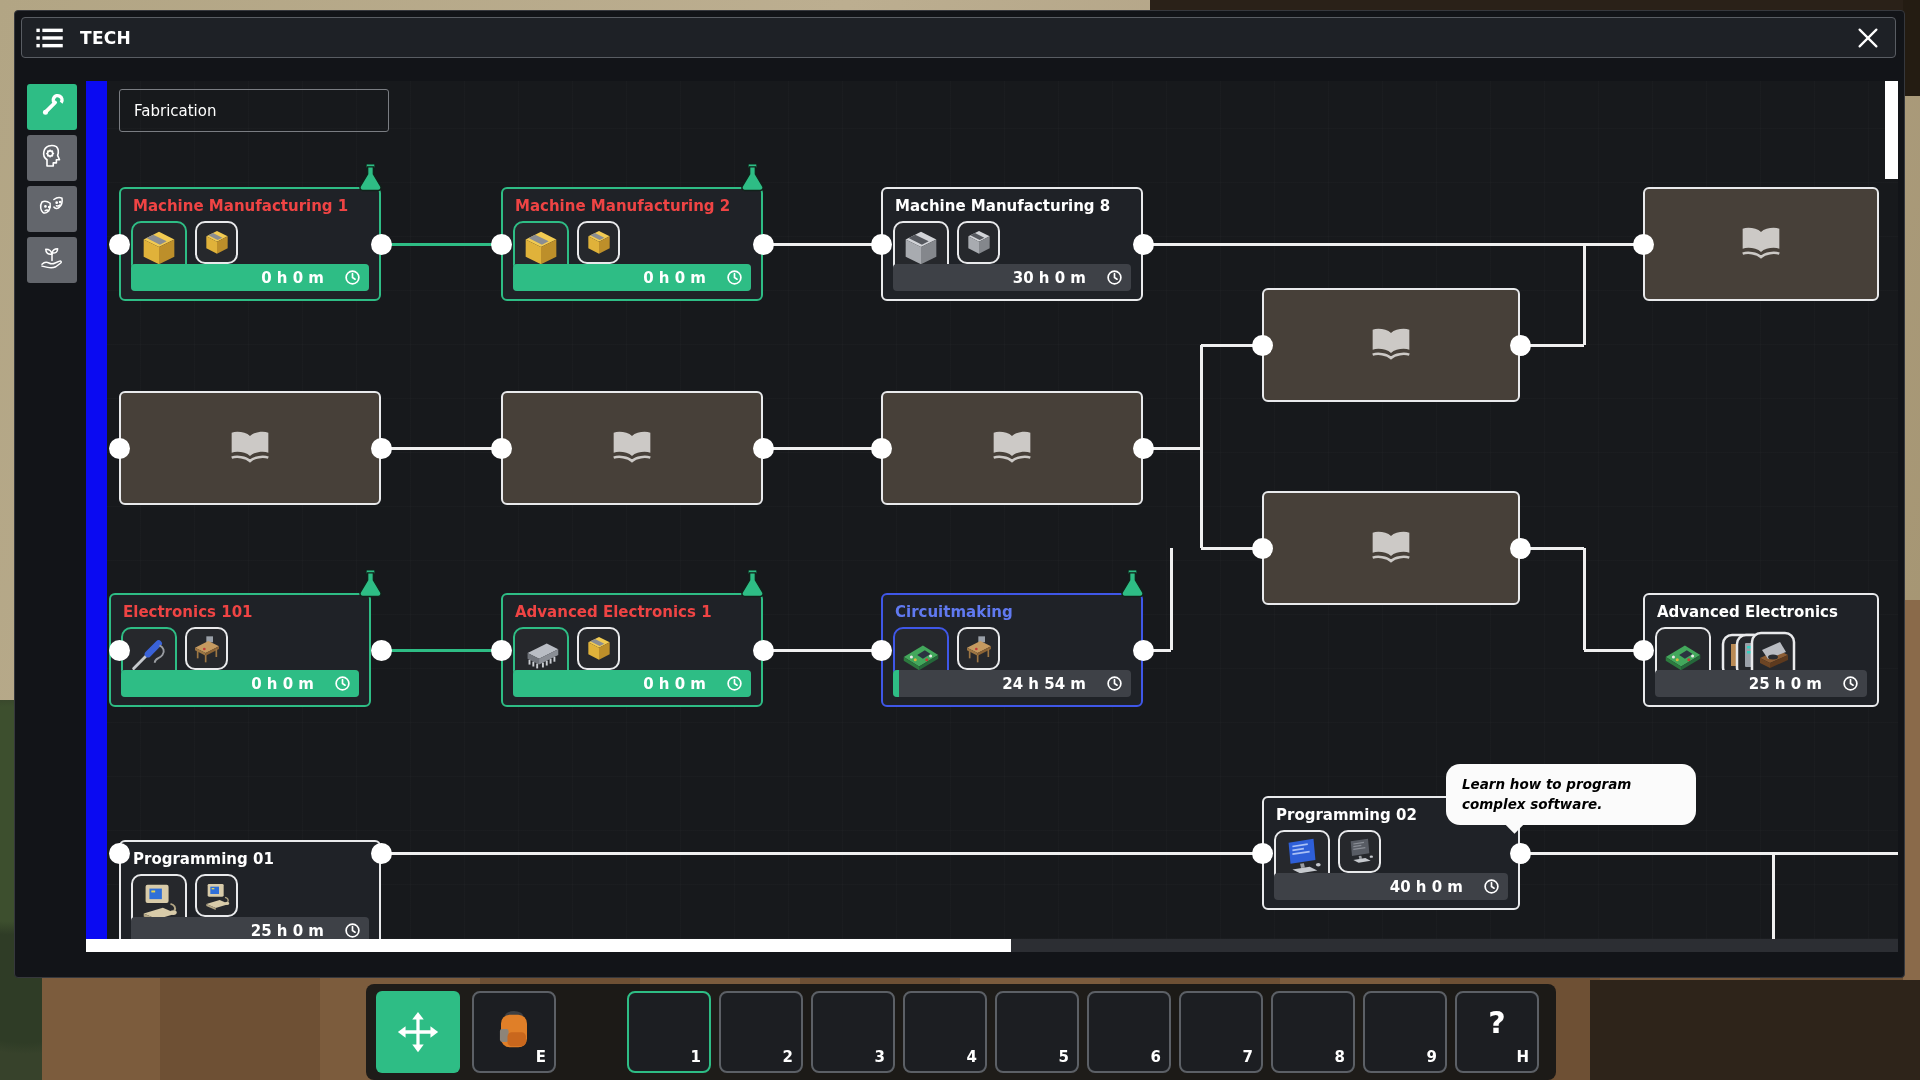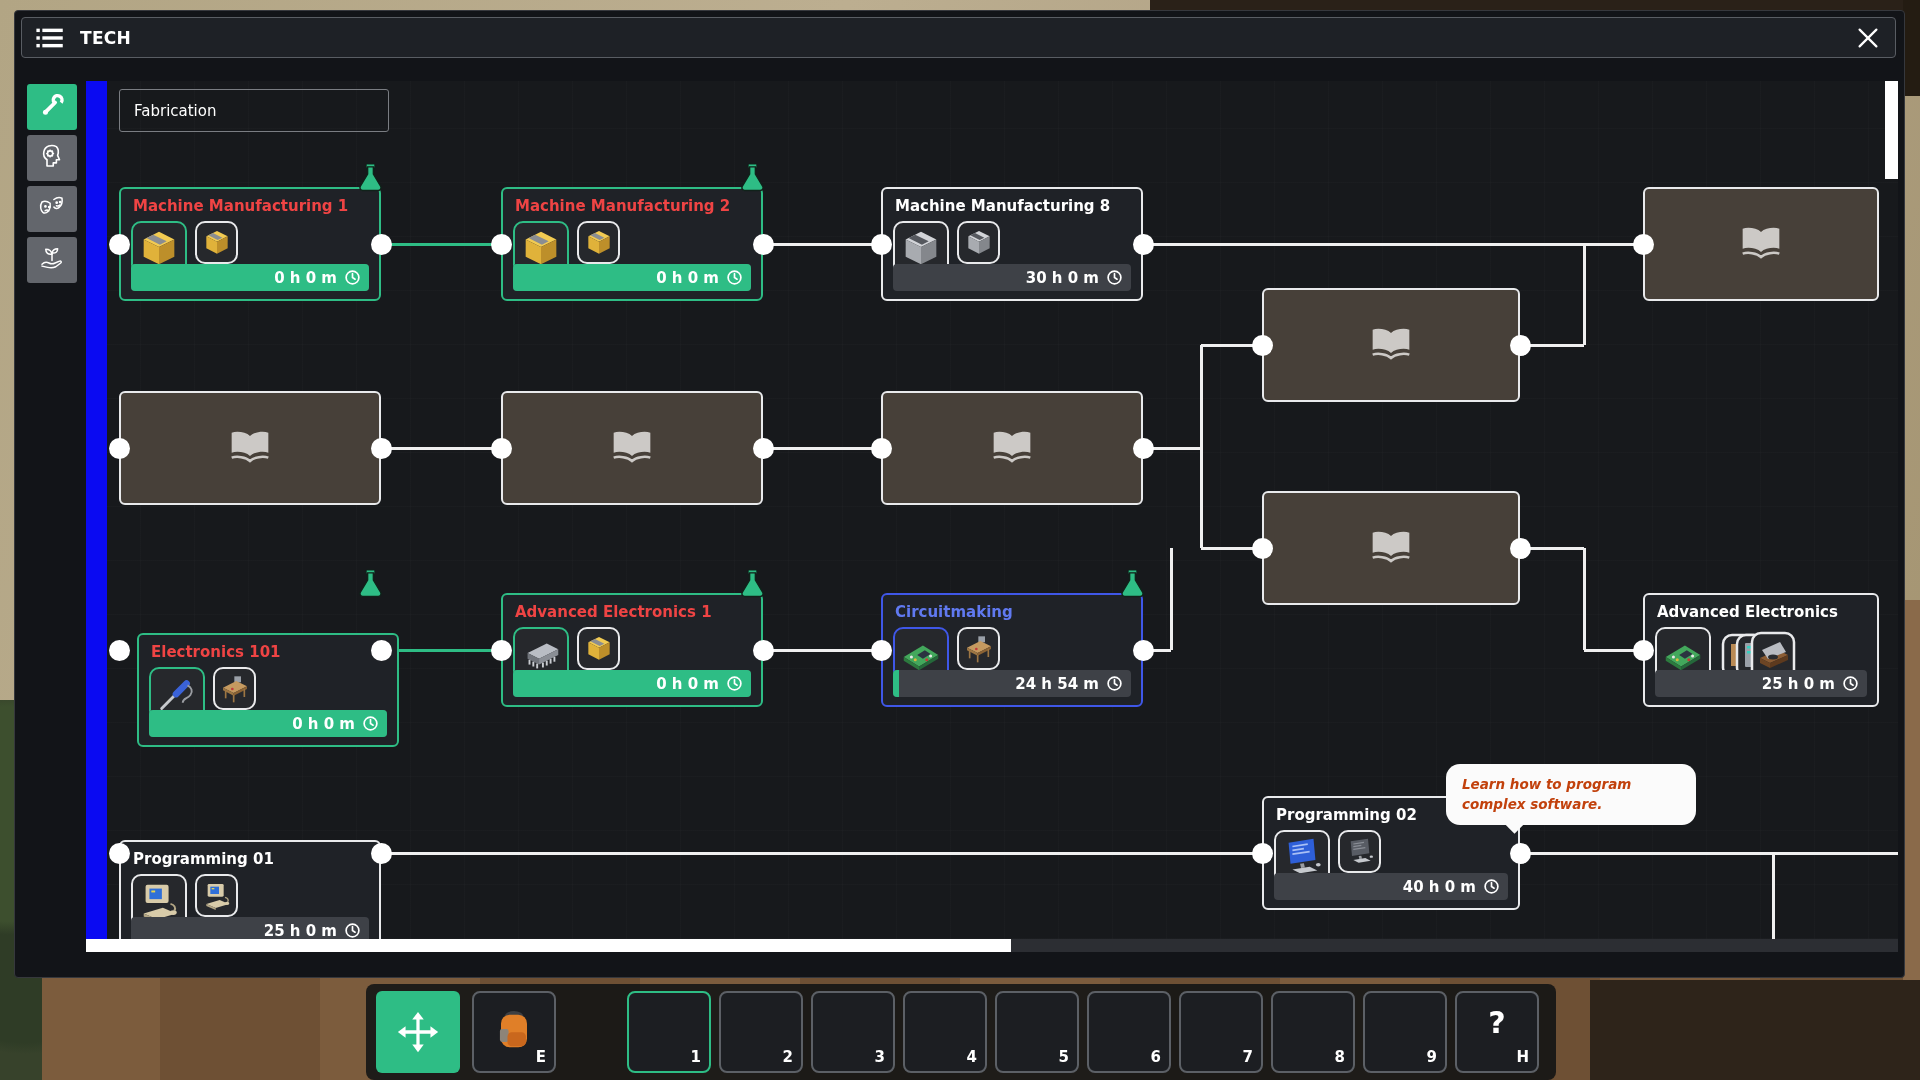--- a/index.html
+++ b/index.html
@@ -42,26 +42,26 @@
   .icon-row{position:absolute;top:32px;left:10px;display:flex;gap:8px;align-items:flex-start;}
   .icon-box{box-sizing:border-box;border:2px solid #e9eaec;border-radius:10px;background:#26282c;
     display:flex;align-items:center;justify-content:center;}
   .icon-box.big{width:56px;height:56px;}
   .icon-box.small{width:43px;height:43px;}
   .icon-box.green{border-color:#2ebd85;}
   .icon-box.blue{border-color:#3f57e8;}
   .icon-box.none{border:none;background:none;width:80px;height:58px;border-radius:0;}
   .bar{position:absolute;left:10px;right:10px;bottom:8px;height:27px;border-radius:4px;background:#3e4147;overflow:hidden;}
   .bar .fill{position:absolute;left:0;top:0;bottom:0;background:#2ebd85;}
-  .bar .time{position:absolute;right:8px;top:0;bottom:0;display:flex;align-items:center;gap:7px;color:#fff;
+  .bar .time{position:absolute;right:8px;top:0;bottom:0;display:flex;align-items:center;gap:20px;color:#fff;
     font-size:15px;font-weight:700;z-index:2;white-space:nowrap;}
   .dot{position:absolute;width:21px;height:21px;border-radius:50%;background:#fff;z-index:3;}
   .flask{position:absolute;z-index:4;}
   .tooltip{position:absolute;left:1360px;top:683px;width:218px;background:#fbfbfb;border-radius:14px;
-    padding:10px 16px;z-index:10;color:#c2410c;font-size:13.5px;font-style:italic;font-weight:600;line-height:1.5;}
+    padding:10px 16px;z-index:10;color:#000000;font-size:13.5px;font-style:italic;font-weight:600;line-height:1.5;}
   .tooltip .tail{position:absolute;left:62px;bottom:-6px;width:13px;height:13px;background:#fbfbfb;transform:rotate(45deg);}
   .hs-track{position:absolute;left:71px;top:928px;width:1812px;height:13px;background:#2c2e33;z-index:6;}
   .hs-thumb{position:absolute;left:0;top:0;width:925px;height:13px;background:#fff;cursor:pointer;}
   .vs-thumb{position:absolute;left:1870px;top:70px;width:13px;height:98px;background:#fff;z-index:6;cursor:pointer;}
   
   #hotbar{position:absolute;left:366px;top:984px;width:1190px;height:96px;background:rgba(14,16,19,.85);
     border-radius:8px;z-index:20;}
   .hb-move{position:absolute;left:10px;top:7px;width:84px;height:82px;background:#2ebd85;border-radius:6px;
     display:flex;align-items:center;justify-content:center;cursor:pointer;}
   .hb-slot{position:absolute;top:7px;width:84px;height:82px;background:#1c1e22;border:2px solid #5c6066;
@@ -346,21 +346,21 @@
         <div class="dot" style="left: 1165.5px; top: 253.5px;"></div>
         <div class="dot" style="left: 1423.5px; top: 253.5px;"></div>
         <div class="node locked" style="left: 1176px; top: 410px; width: 258px;">
           <span><svg viewBox="0 0 64 48" width="54" height="40">
               <path d="M32 12C27 7 16 6 10 8v24c6-2 17-1 22 4 5-5 16-6 22-4V8c-6-2-17-1-22 4z" fill="#ccc9c6"></path>
               <path d="M10 38c6-2 17-1 22 4 5-5 16-6 22-4" fill="none" stroke="#ccc9c6" stroke-width="3"></path>
             </svg></span>
         </div>
         <div class="dot" style="left: 1165.5px; top: 456.5px;"></div>
         <div class="dot" style="left: 1423.5px; top: 456.5px;"></div>
-        <div class="node completed" style="left: 51px; top: 512px; width: 262px; margin-top: 40px;">
+        <div class="node completed" style="left: 23px; top: 512px; width: 262px;">
           <div class="node-title">Electronics 101</div>
           <div class="icon-row">
             <div class="icon-box green big" style="border-color: rgb(46, 189, 133);">
               <span style="display: flex;">
                 <svg viewBox="0 0 48 48" width="46" height="46">
                   <line x1="8" y1="38" x2="24" y2="22" stroke="#c6c9cd" stroke-width="3" stroke-linecap="round"></line>
                   <line x1="23" y1="23" x2="34" y2="12" stroke="#3a62d8" stroke-width="7" stroke-linecap="round"></line>
                   <path d="M35 14c4 2 6 6 3 10s-8 3-8 8" fill="none" stroke="#9a9da2" stroke-width="2"></path>
                 </svg>
               </span>

